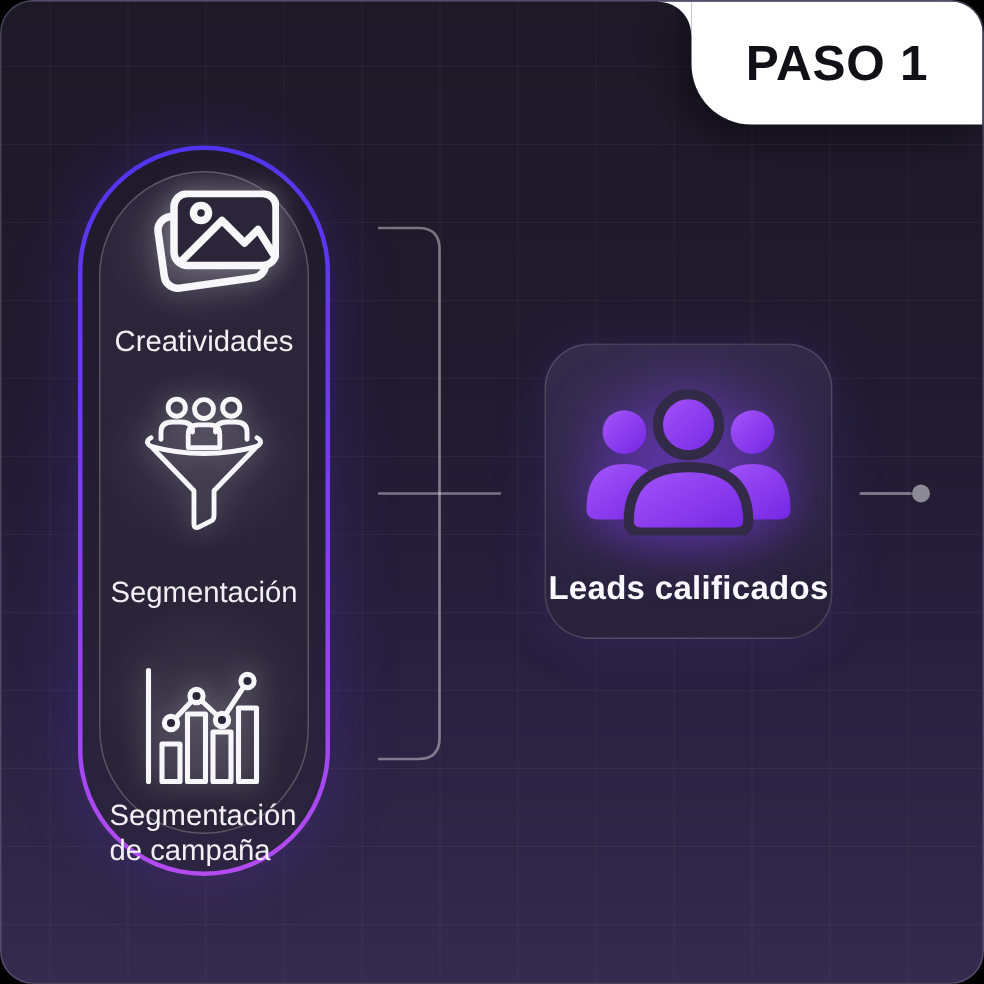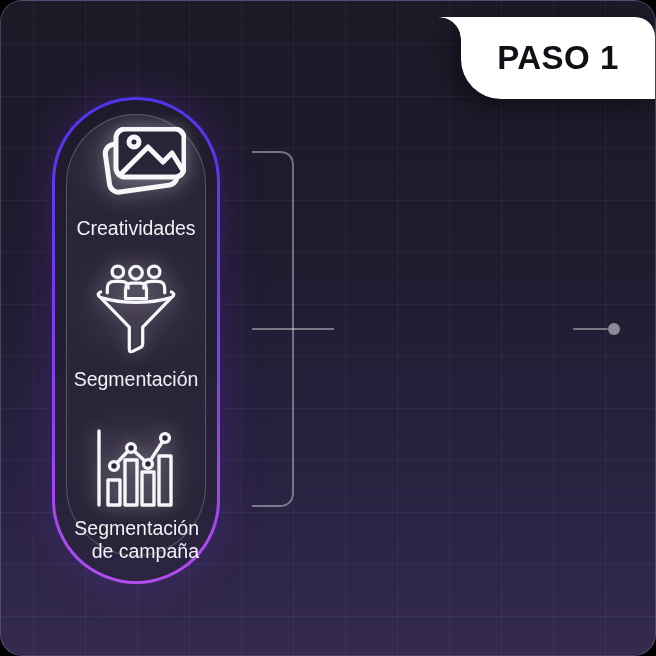--- a/index.html
+++ b/index.html
@@ -15,21 +15,21 @@
     position:absolute;inset:0;border-radius:22px;
     background-image:
       linear-gradient(rgba(255,255,255,0.045) 1px,transparent 1px),
       linear-gradient(90deg,rgba(255,255,255,0.045) 1px,transparent 1px);
     background-size:52px 52px;
     background-position:32px -9px;
   }
 
   
   .badge{
-    position:absolute;top:16px;right:0;width:194px;height:82px;
+    position:absolute;top:0;right:0;width:194px;height:82px;
     background:#fff;border-bottom-left-radius:40px;border-top-right-radius:20px;
     display:flex;align-items:center;justify-content:center;
     box-shadow:-8px 8px 26px rgba(0,0,0,0.45);
   }
   .badge::before{
     content:'';position:absolute;left:-22px;top:0;width:22px;height:22px;
     background:radial-gradient(circle at 0 100%,rgba(0,0,0,0) 21.4px,#fff 22px);
   }
   .badge-label{font-size:33px;font-weight:700;color:#101016;letter-spacing:0.5px;}
 
@@ -52,27 +52,27 @@
     background:
       radial-gradient(100px 80px at 50% 11%,rgba(255,255,255,0.10),rgba(255,255,255,0) 70%),
       radial-gradient(100px 90px at 50% 43%,rgba(255,255,255,0.09),rgba(255,255,255,0) 70%),
       radial-gradient(100px 90px at 50% 79%,rgba(255,255,255,0.08),rgba(255,255,255,0) 70%),
       linear-gradient(180deg,#2b2539 0%,#2a2438 100%);
     display:flex;flex-direction:column;align-items:center;
   }
   .pill-icon{filter:drop-shadow(0 0 9px rgba(255,255,255,0.32));}
   .pill-icon svg{display:block;}
   .pill-label{
-    font-size:19.5px;font-weight:400;color:#f1f0f5;text-align:right;
+    font-size:19.5px;font-weight:400;color:#f1f0f5;text-align:left;
     line-height:1.22;max-width:126px;
   }
   .icon-image{margin-top:12px;}
   .label-1{margin-top:16px;}
   .icon-funnel{margin-top:20px;}
-  .label-2{margin-top:9px;}
+  .label-2{margin-top:25px;}
   .icon-chart{margin-top:36px;}
   .label-3{margin-top:9px;}
 
   
   .bracket{position:absolute;left:245px;top:145px;}
   .connector-line{
     position:absolute;left:572px;top:327px;width:35px;height:2px;
     background:rgba(255,255,255,0.40);border-radius:1px;
   }
   .connector-dot{
@@ -154,17 +154,36 @@
             <circle cx="53" cy="36" r="4.4" fill="#2b2539"></circle>
             <circle cx="70" cy="10" r="4.4" fill="#2b2539"></circle>
           </svg>
         </div>
         <div class="pill-label label-3">Segmentación de campaña</div>
 
       </div>
     </div>
   </div>
 
+  <div class="card">
+    <div class="card-icon">
+      <svg width="146" height="101" viewBox="0 0 150 104" fill="none">
+        <defs>
+          <linearGradient id="lg" x1="0" y1="0" x2="1" y2="1">
+            <stop offset="0" stop-color="#a556fa"></stop>
+            <stop offset="1" stop-color="#7426e3"></stop>
+          </linearGradient>
+        </defs>
+        <circle cx="31" cy="33" r="15" fill="url(#lg)"></circle>
+        <path d="M5,86 Q5,55 31,55 Q57,55 57,86 Q57,93 49,93 L13,93 Q5,93 5,86 Z" fill="url(#lg)"></path>
+        <circle cx="119" cy="33" r="15" fill="url(#lg)"></circle>
+        <path d="M93,86 Q93,55 119,55 Q145,55 145,86 Q145,93 137,93 L101,93 Q93,93 93,86 Z" fill="url(#lg)"></path>
+        <circle cx="75" cy="28" r="21" fill="url(#lg)" stroke="#322b47" stroke-width="7"></circle>
+        <path d="M34,94 Q34,57 75,57 Q116,57 116,94 Q116,102 107,102 L43,102 Q34,102 34,94 Z" fill="url(#lg)" stroke="#322b47" stroke-width="7"></path>
+      </svg>
+    </div>
+    <div class="card-label">Leads calificados</div>
+  </div>
 
   <div class="badge">
     <span class="badge-label">PASO 1</span>
   </div>
 </div>
 
 </body></html>

